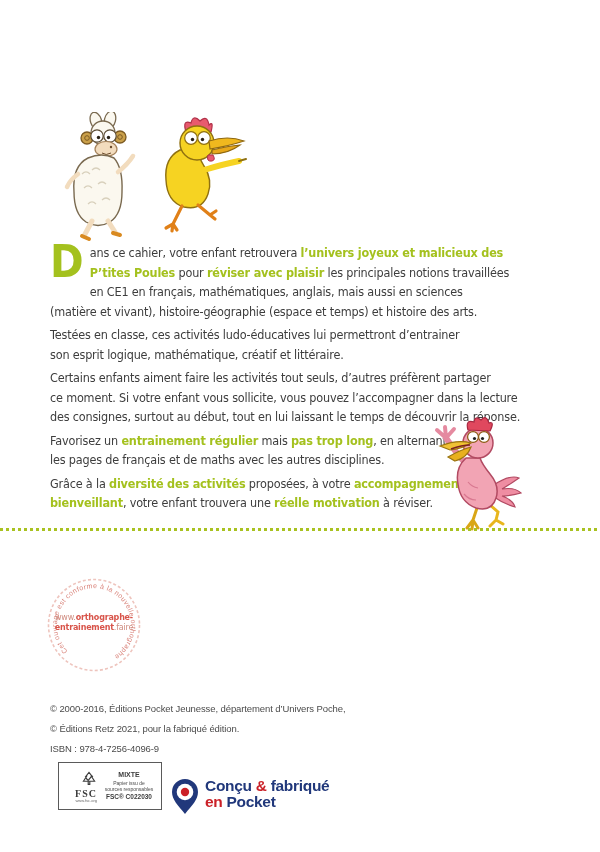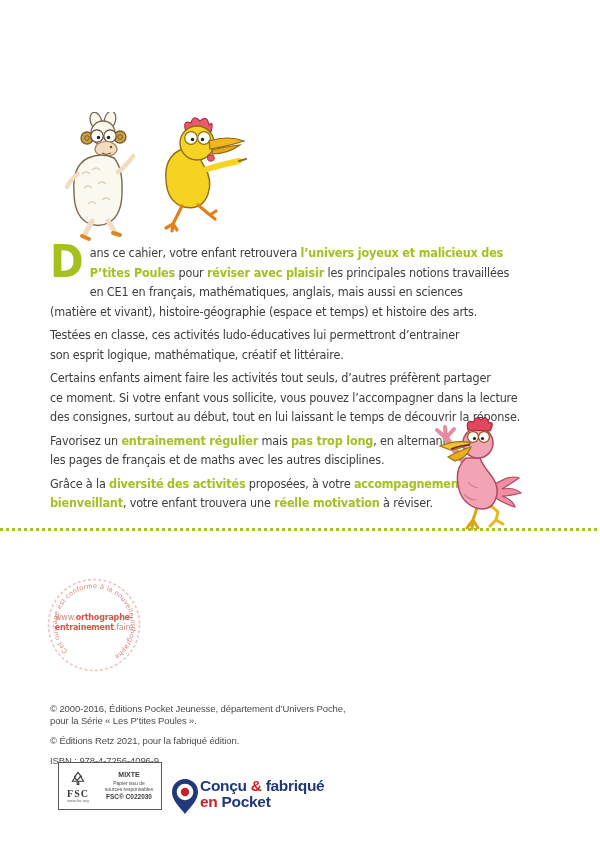--- a/index.html
+++ b/index.html
@@ -31,31 +31,31 @@
 
   
   .imprint{position:absolute;left:50px;top:703px;font-family:"Liberation Sans",sans-serif;
            font-size:9.5px;line-height:12px;color:#4b4b4b;letter-spacing:-0.1px;}
   .imprint .gap{height:8px;}
 
   
   .fsc{position:absolute;left:58px;top:762px;width:104px;height:48px;border:1.3px solid #5a5a5a;
        display:flex;align-items:center;font-family:"Liberation Sans",sans-serif;color:#3c3c3c;
        background:#fff;box-sizing:border-box;}
-  .fsc-left{width:38px;text-align:center;line-height:1;}
+  .fsc-left{width:38px;text-align:right;line-height:1;}
   .fsc-acronym{font-family:"Liberation Serif",serif;font-weight:bold;font-size:10px;letter-spacing:1px;}
   .fsc-site{font-size:4px;color:#6a6a6a;}
   .fsc-right{flex:1;text-align:center;line-height:1;}
   .fsc-mix{font-size:7px;font-weight:bold;margin-bottom:2px;}
   .fsc-desc{font-size:5px;line-height:6px;color:#4a4a4a;}
   .fsc-code{font-size:6.5px;font-weight:bold;margin-top:2px;}
 
   
   .france{position:absolute;left:170px;top:778px;display:flex;align-items:flex-start;}
-  .france-text{font-family:"Liberation Sans",sans-serif;font-weight:bold;
+  .france-text{margin-left:5px;font-family:"Liberation Sans",sans-serif;font-weight:bold;
                font-size:15.5px;line-height:16px;letter-spacing:-0.3px;}
   .fr-blue{color:#21387b;}
   .fr-red{color:#cb2027;}
 </style>
 </head>
 <body>
 
 <div class="page">
 
   <div class="characters">
@@ -174,21 +174,20 @@
         <span>www.</span><b>orthographe-</b>
       </div>
       <div>
         <b>entrainement</b><span>.faire</span>
       </div>
     </div>
   </div>
 
   <div class="imprint">
     <div>© 2000-2016, Éditions Pocket Jeunesse, département d’Univers Poche,</div>
-    <div>pour la Série « Les P’tites Poules ».</div>
     <div class="gap"></div>
     <div>© Éditions Retz 2021, pour la fabriqué édition.</div>
     <div class="gap"></div>
     <div>ISBN : 978-4-7256-4096-9</div>
   </div>
 
   <div class="fsc">
     <div class="fsc-left">
       <svg width="16" height="16" viewBox="0 0 20 20">
         <path d="M3 14 L7 8 L6 8 L10 3 L14 8 L13 8 L17 14 Z" fill="none" stroke="#3c3c3c" stroke-width="1.4"></path>

